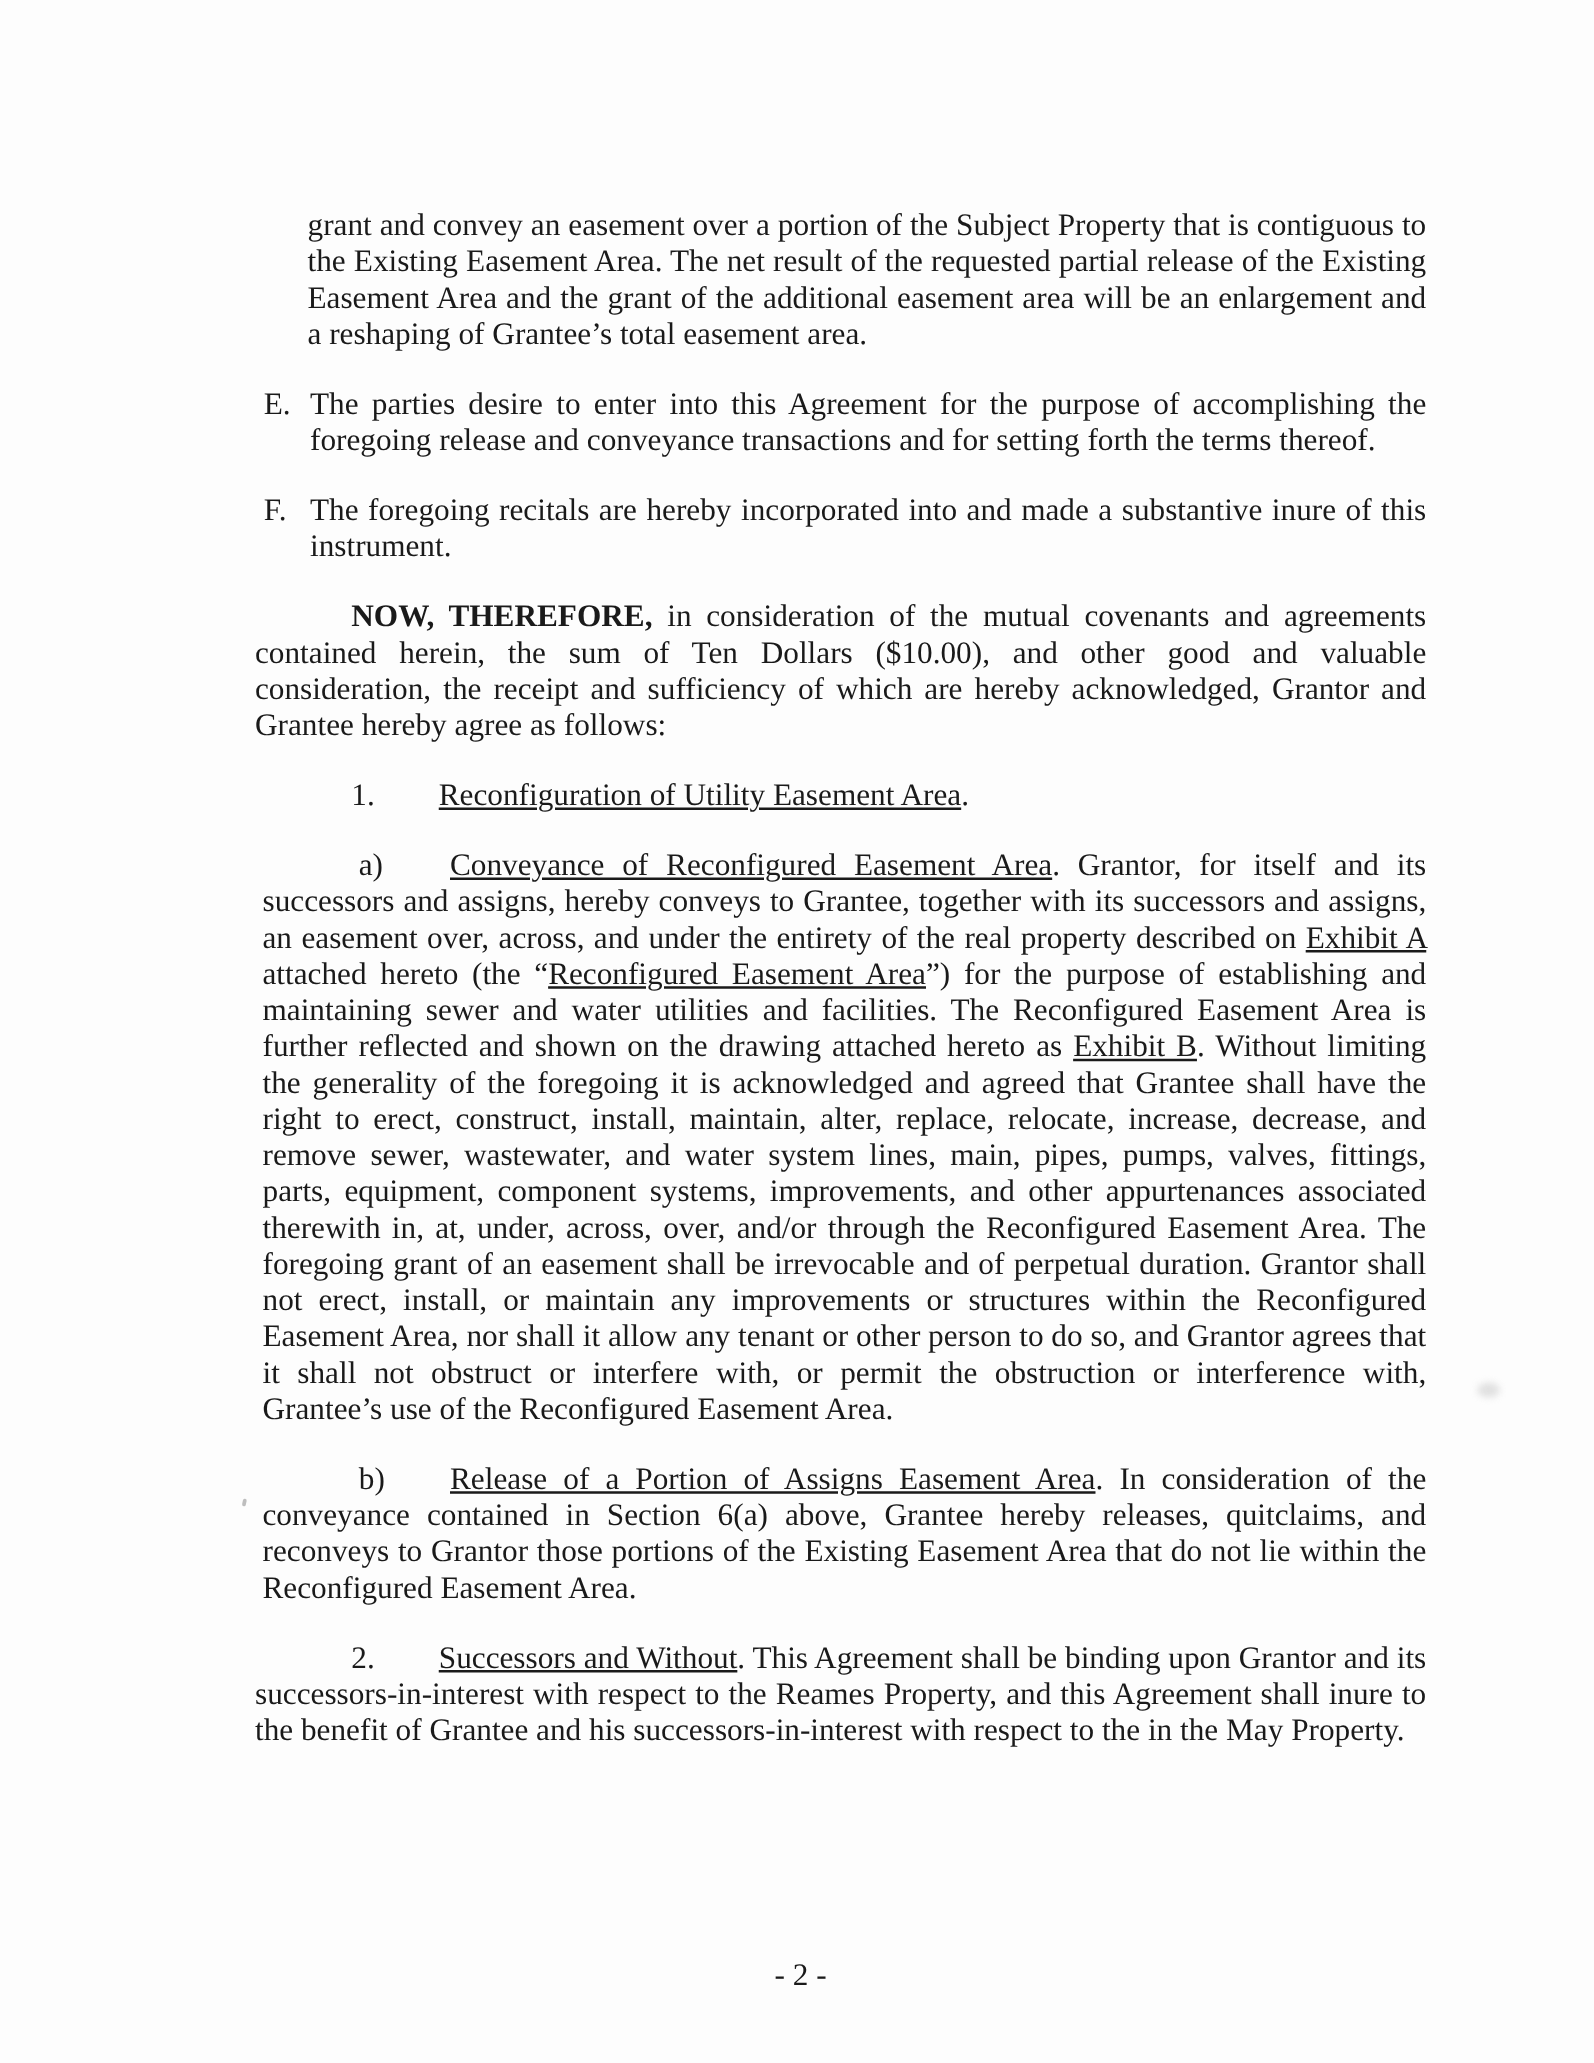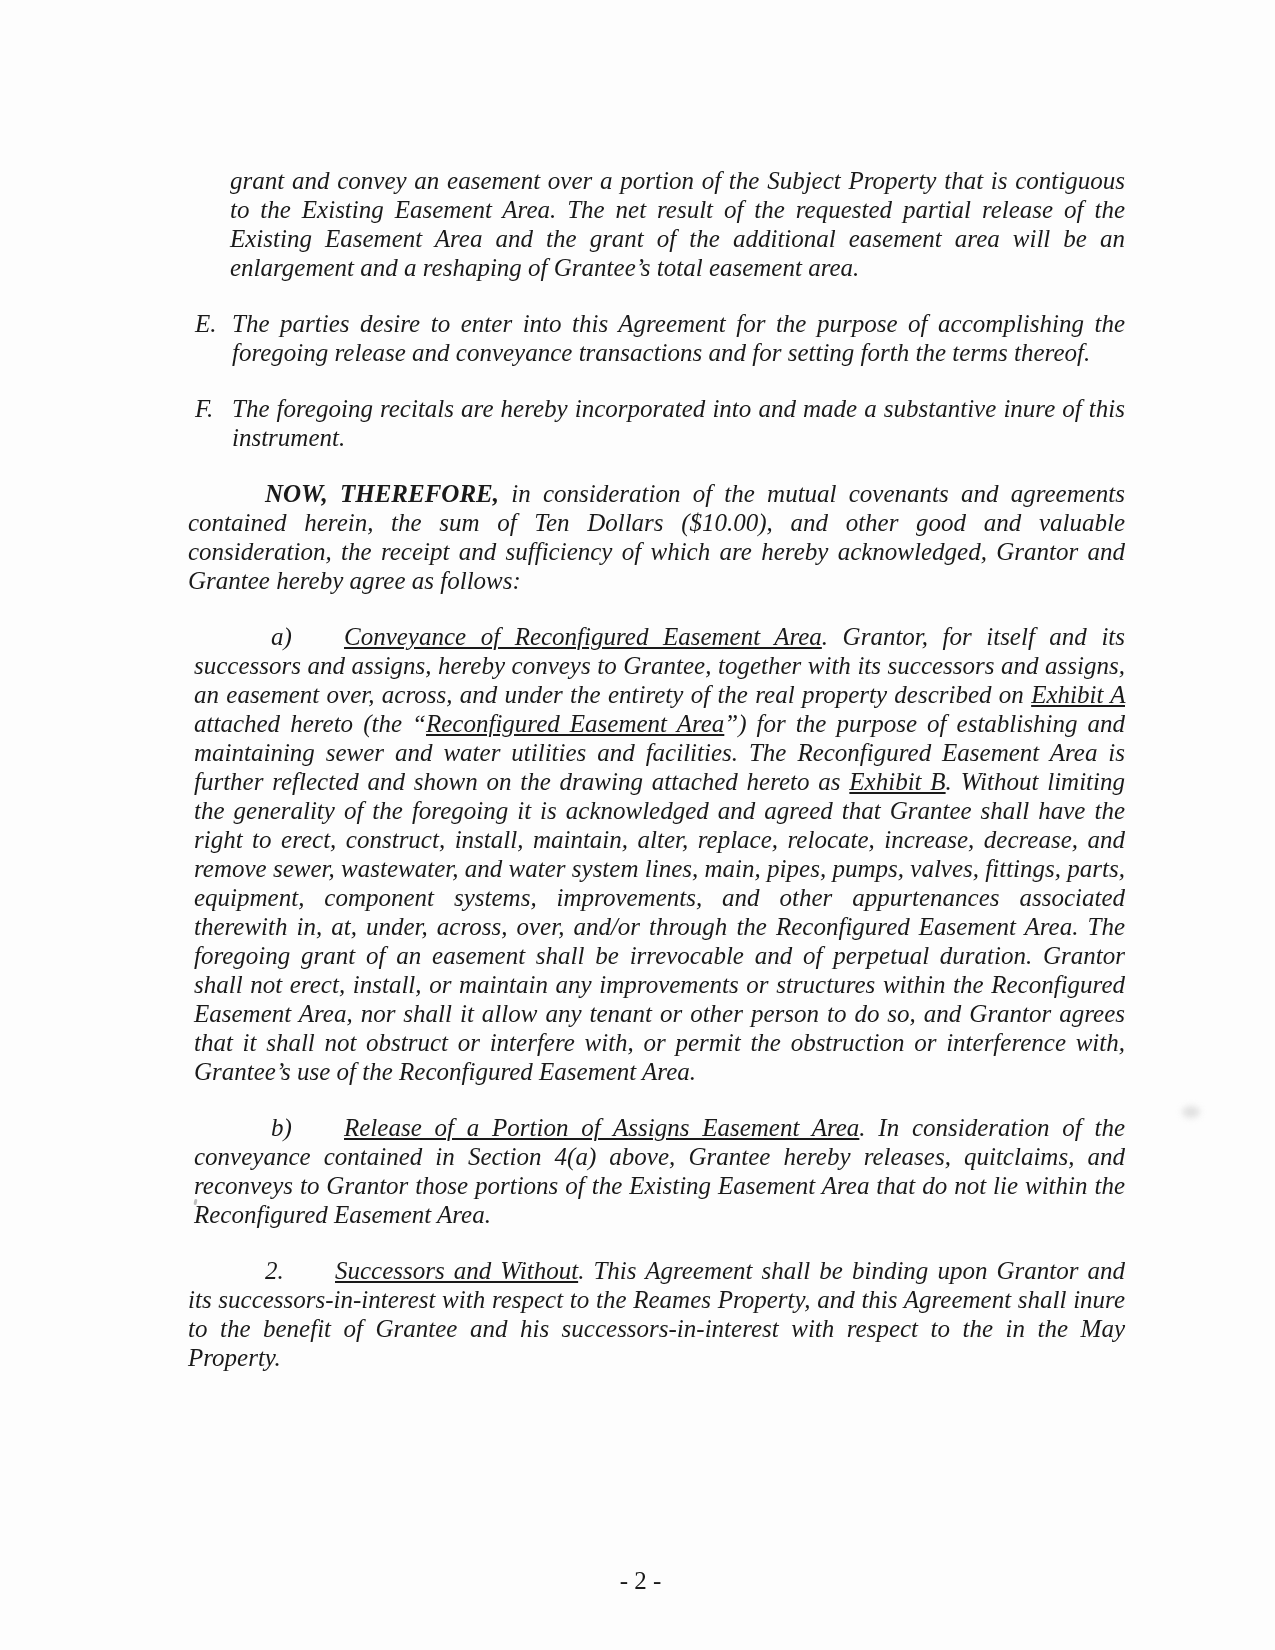--- a/index.html
+++ b/index.html
@@ -9,24 +9,23 @@
     height: 1650px;
     background: #fdfdfd;
     font-family: "Liberation Serif", "DejaVu Serif", serif;
     font-size: 25px;
     line-height: 29px;
     color: #1a1a1a;
     overflow: hidden;
   }
   .content {
     position: absolute;
-    left: 156px;
+    left: 172px;
     top: 166px;
     width: 969px;
-    font-style: italic;
   }
   .para {
     margin: 0 0 27px 0;
     text-align: justify;
   }
   
   .body-indent { margin-left: 74px; }
   
   .letter-item {
     display: flex;
@@ -90,24 +89,25 @@
         <span class="letter-body">The parties desire to enter into this Agreement for the purpose of accomplishing the foregoing release and conveyance transactions and for setting forth the terms thereof.</span>
       </div>
 
     <div class="letter-item">
         <span class="letter-marker">F.</span>
         <span class="letter-body">The foregoing recitals are hereby incorporated into and made a substantive inure of this instrument.</span>
       </div>
 
     <p class="para first-indent"><span class="b">NOW, THEREFORE,</span><span> in consideration of the mutual covenants and agreements contained herein, the sum of Ten Dollars ($10.00), and other good and valuable consideration, the receipt and sufficiency of which are hereby acknowledged, Grantor and Grantee hereby agree as follows:</span></p>
 
+    <p class="para first-indent"><span class="num-marker">1.</span><span class="u">Reconfiguration of Utility Easement Area</span><span>.</span></p>
 
     <p class="para sub"><span class="sub-marker">a)</span><span class="u">Conveyance of Reconfigured Easement Area</span><span>. Grantor, for itself and its successors and assigns, hereby conveys to Grantee, together with its successors and assigns, an easement over, across, and under the entirety of the real property described on </span><span class="u">Exhibit A</span><span> attached hereto (the “</span><span class="u">Reconfigured Easement Area</span><span>”) for the purpose of establishing and maintaining sewer and water utilities and facilities. The Reconfigured Easement Area is further reflected and shown on the drawing attached hereto as </span><span class="u">Exhibit B</span><span>. Without limiting the generality of the foregoing it is acknowledged and agreed that Grantee shall have the right to erect, construct, install, maintain, alter, replace, relocate, increase, decrease, and remove sewer, wastewater, and water system lines, main, pipes, pumps, valves, fittings, parts, equipment, component systems, improvements, and other appurtenances associated therewith in, at, under, across, over, and/or through the Reconfigured Easement Area. The foregoing grant of an easement shall be irrevocable and of perpetual duration. Grantor shall not erect, install, or maintain any improvements or structures within the Reconfigured Easement Area, nor shall it allow any tenant or other person to do so, and Grantor agrees that it shall not obstruct or interfere with, or permit the obstruction or interference with, Grantee’s use of the Reconfigured Easement Area.</span></p>
 
-    <p class="para sub"><span class="sub-marker">b)</span><span class="u">Release of a Portion of Assigns Easement Area</span><span>. In consideration of the conveyance contained in Section 4(a) above, Grantee hereby releases, quitclaims, and reconveys to Grantor those portions of the Existing Easement Area that do not lie within the Reconfigured Easement Area.</span></p>
+    <p class="para sub"><span class="sub-marker">b)</span><span class="u">Release of a Portion of Assigns Easement Area</span><span>. In consideration of the conveyance contained in Section 6(a) above, Grantee hereby releases, quitclaims, and reconveys to Grantor those portions of the Existing Easement Area that do not lie within the Reconfigured Easement Area.</span></p>
 
     <p class="para first-indent"><span class="num-marker">2.</span><span class="u">Successors and Without</span><span>. This Agreement shall be binding upon Grantor and its successors-in-interest with respect to the Reames Property, and this Agreement shall inure to the benefit of Grantee and his successors-in-interest with respect to the in the May Property.</span></p>
 
 
   </div>
 
   <div class="footer">- 2 -</div>
 
   <span class="speck"></span>
   <span class="smudge"></span>

